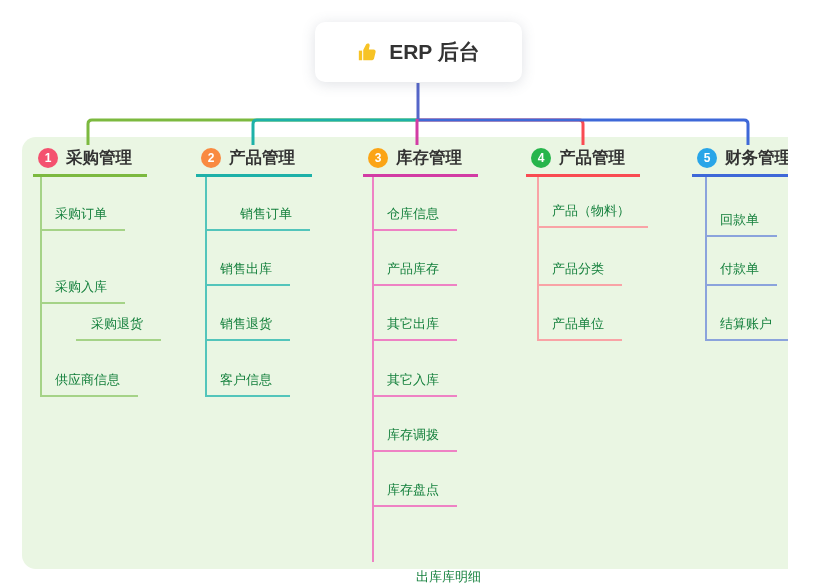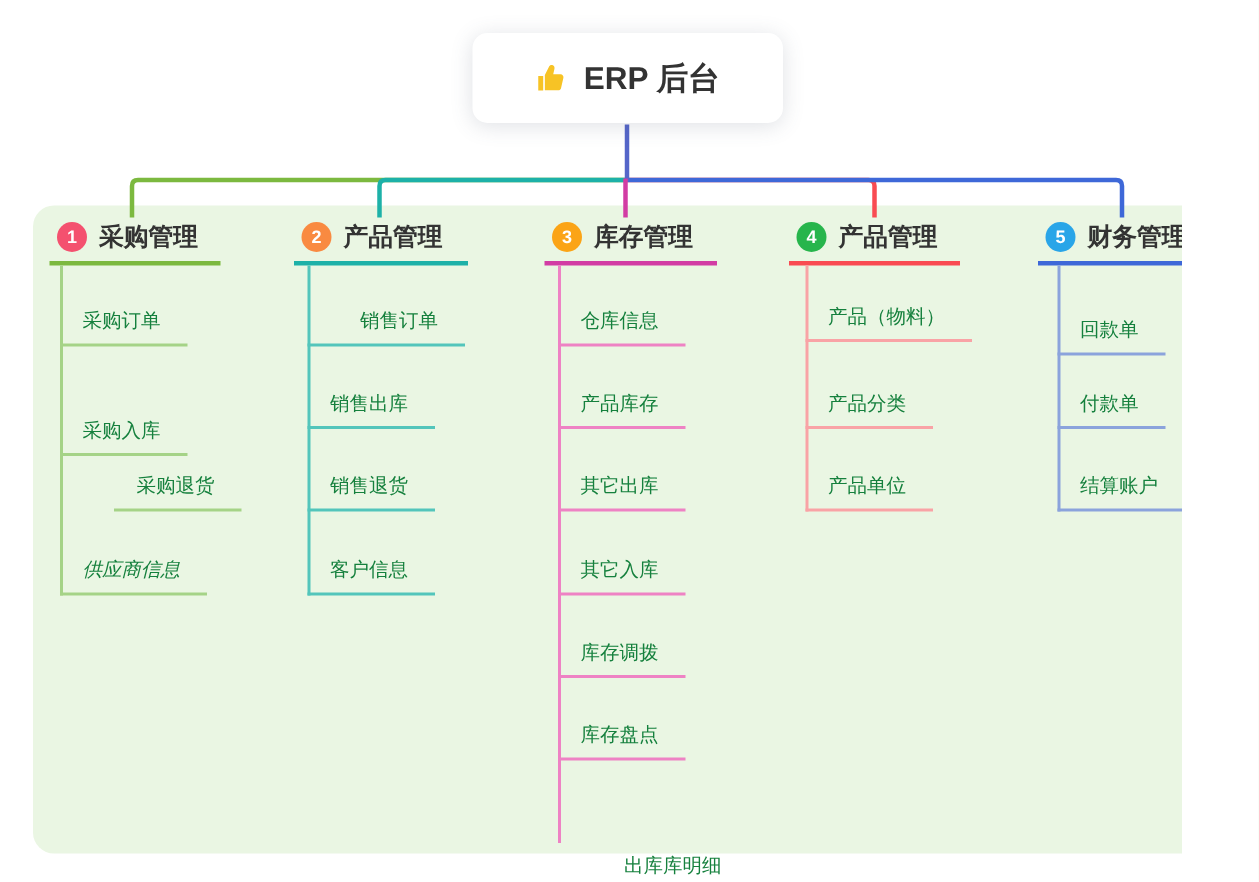--- a/index.html
+++ b/index.html
@@ -65,21 +65,21 @@
   </div>
   <div id="branches">
       <div class="branch-header" style="left: 33px; width: 109px; border-bottom-color: rgb(124, 185, 63);">
         <span class="badge" style="background: rgb(244, 81, 111);">1</span>
         <span>采购管理</span>
       </div>
       <div class="vline" style="left: 40px; top: 177px; height: 219.6px; background: rgb(165, 211, 135);"></div>
       <div class="child-node" style="left: 40px; top: 205px; border-bottom-color: rgb(165, 211, 135);">采购订单</div>
       <div class="child-node" style="left: 40px; top: 260.2px; border-bottom-color: rgb(165, 211, 135); margin-top: 18px;">采购入库</div>
       <div class="child-node" style="left: 40px; top: 315.4px; border-bottom-color: rgb(165, 211, 135); margin-left: 36px;">采购退货</div>
-      <div class="child-node" style="left: 40px; top: 370.6px; border-bottom-color: rgb(165, 211, 135); font-style: italic;">供应商信息</div>
+      <div class="child-node" style="left: 40px; top: 370.6px; border-bottom-color: rgb(165, 211, 135);">供应商信息</div>
       <div class="branch-header" style="left: 196px; width: 111px; border-bottom-color: rgb(29, 177, 168);">
         <span class="badge" style="background: rgb(249, 138, 65);">2</span>
         <span>产品管理</span>
       </div>
       <div class="vline" style="left: 205px; top: 177px; height: 219.6px; background: rgb(83, 197, 187);"></div>
       <div class="child-node" style="left: 205px; top: 205px; border-bottom-color: rgb(83, 197, 187); padding-left: 35px;">销售订单</div>
       <div class="child-node" style="left: 205px; top: 260.2px; border-bottom-color: rgb(83, 197, 187);">销售出库</div>
       <div class="child-node" style="left: 205px; top: 315.4px; border-bottom-color: rgb(83, 197, 187);">销售退货</div>
       <div class="child-node" style="left: 205px; top: 370.6px; border-bottom-color: rgb(83, 197, 187);">客户信息</div>
       <div class="branch-header" style="left: 363px; width: 110px; border-bottom-color: rgb(210, 60, 164);">

